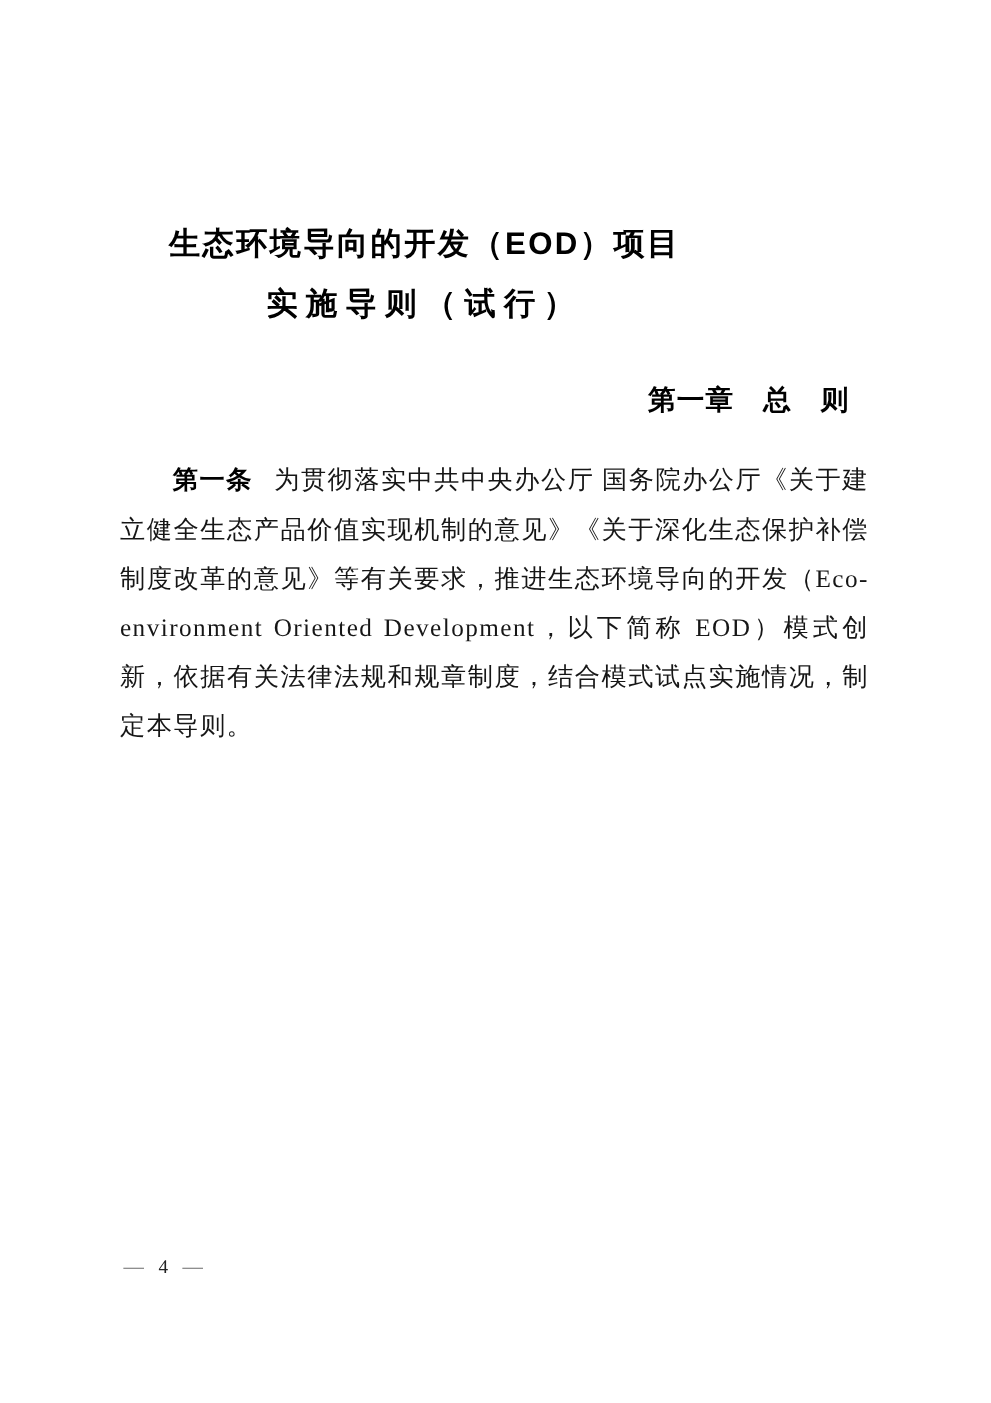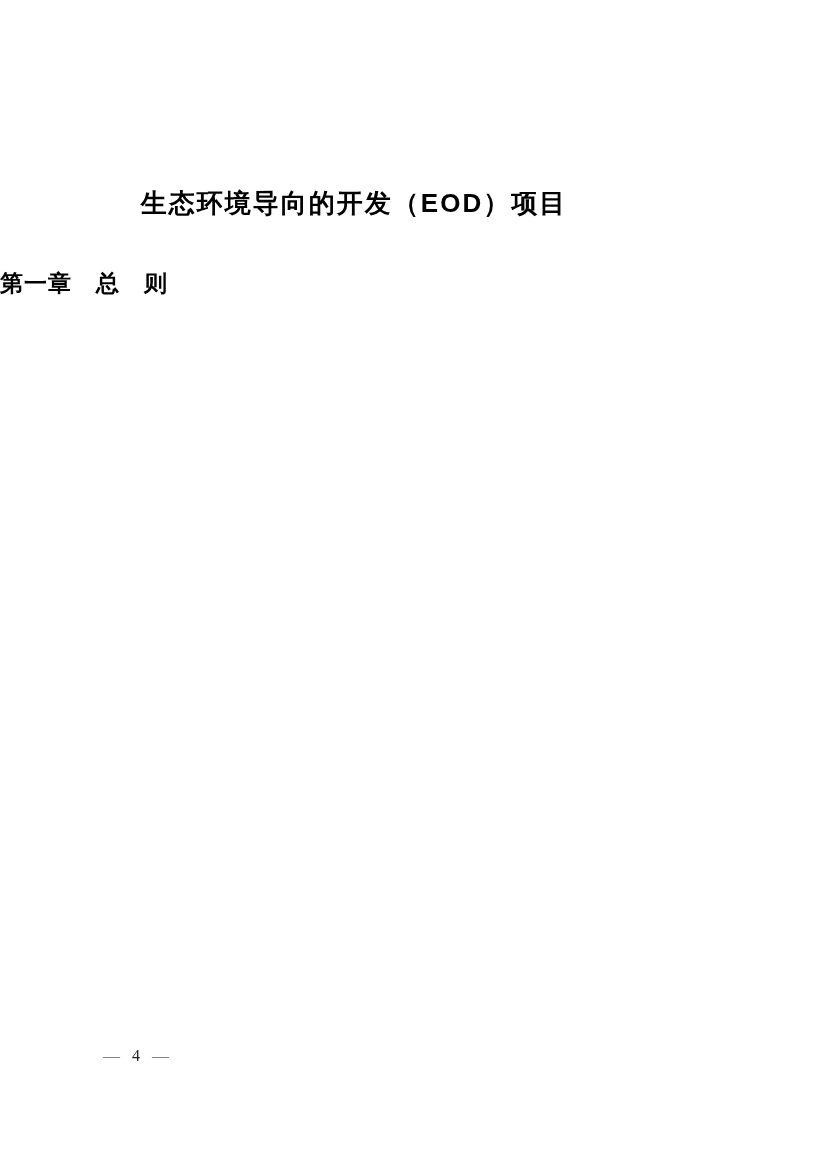--- a/index.html
+++ b/index.html
@@ -29,21 +29,21 @@
     font-size: 26px;
     line-height: 50px;
     color: #000000;
     letter-spacing: 2px;
   }
   .doc-title .line2 {
     letter-spacing: 7px;
   }
   .chapter-heading {
     margin: 35px 0 6px 0;
-    text-align: left;
+    text-align: right;
     font-family: "Liberation Sans", sans-serif;
     font-weight: 700;
     font-size: 23px;
     line-height: 40px;
     color: #000000;
     letter-spacing: 1px;
   }
   .body-text {
     position: absolute;
     left: 100px;
@@ -84,24 +84,28 @@
     font-size: 16px;
   }
 </style>
 </head>
 <body>
 
 <div class="page">
 
   <h1 class="doc-title">
     <div class="line1">生态环境导向的开发（EOD）项目</div>
+    <div class="line2">实施导则（试行）</div>
   </h1>
 
   <h2 class="chapter-heading">第一章　总　则</h2>
 
   <div class="body-text">
+    <p class="article">
+      <span class="article-label">第一条</span><span>为贯彻落实中共中央办公厅 国务院办公厅《关于建立健全生态产品价值实现机制的意见》《关于深化生态保护补偿制度改革的意见》等有关要求，推进生态环境导向的开发（Eco-environment Oriented Development，以下简称 EOD）模式创新，依据有关法律法规和规章制度，结合模式试点实施情况，制定本导则。</span>
+    </p>
   </div>
 
   <div class="page-footer">
     <span class="footer-dash">—</span><span class="footer-pagenum">4</span><span class="footer-dash">—</span>
   </div>
 
 </div>
 
 </body></html>

